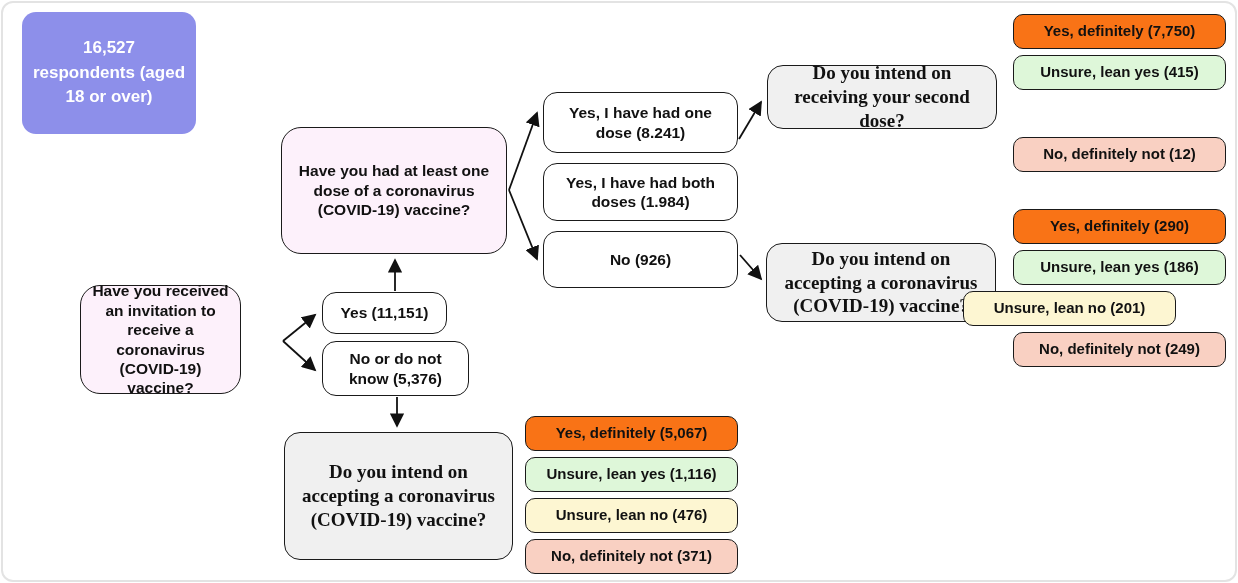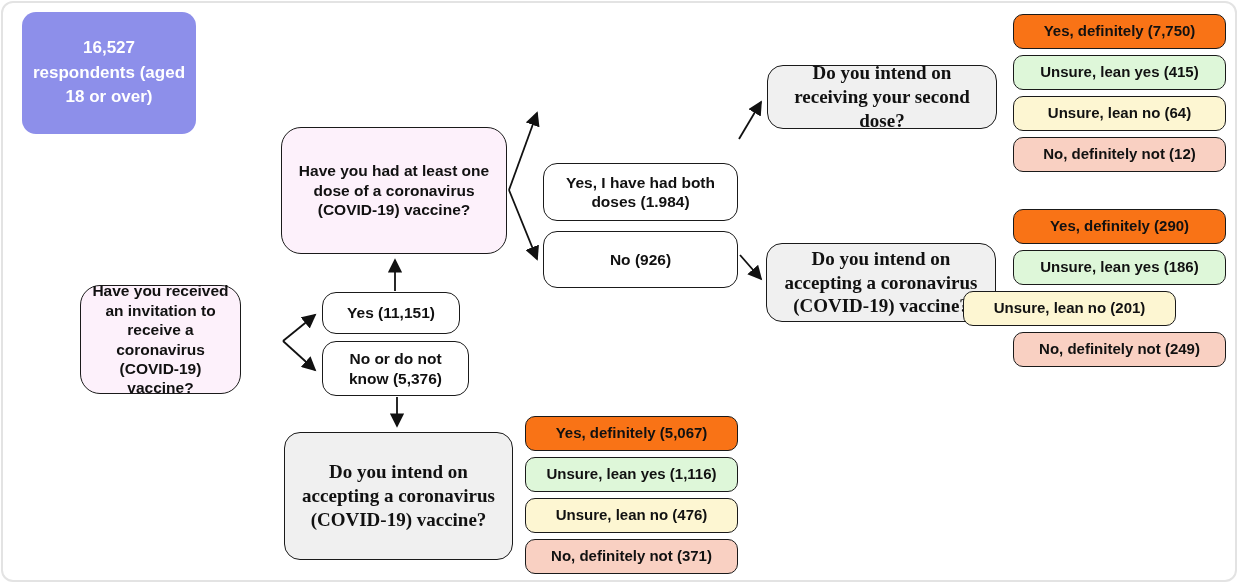--- a/index.html
+++ b/index.html
@@ -73,37 +73,37 @@
     <line x1="740" y1="255" x2="761" y2="279" stroke="#111" stroke-width="1.8" marker-end="url(#ah)"></line>
     <line x1="397" y1="397" x2="397" y2="426" stroke="#111" stroke-width="1.8" marker-end="url(#ah)"></line>
   </svg>
 
   <div class="frame"></div>
 
   <div class="node root" style="left:22px;top:12px;width:174px;height:122px;">16,527 respondents (aged 18 or over)</div>
 
   <div class="node pink" style="left:80px;top:285px;width:161px;height:109px;">Have you received an invitation to receive a coronavirus (COVID-19) vaccine?</div>
 
-  <div class="node white" style="left:322px;top:292px;width:138px;height:42px;">Yes (11,151)</div>
+  <div class="node white" style="left:322px;top:292px;width:125px;height:42px;">Yes (11,151)</div>
   <div class="node white" style="left:322px;top:341px;width:147px;height:55px;">No or do not know (5,376)</div>
 
   <div class="node pink" style="left:281px;top:127px;width:226px;height:127px;">Have you had at least one dose of a coronavirus (COVID-19) vaccine?</div>
 
+  <div class="node white" style="left:543px;top:92px;width:195px;height:61px;">Yes, I have had one dose (8.241)</div>
   <div class="node white" style="left:543px;top:163px;width:195px;height:58px;">Yes, I have had both doses (1.984)</div>
   <div class="node white" style="left:543px;top:231px;width:195px;height:57px;">No (926)</div>
 
   <div class="node gray" style="left:767px;top:65px;width:230px;height:64px;">Do you intend on receiving your second dose?</div>
 
   <div class="node gray" style="left:766px;top:243px;width:230px;height:79px;">Do you intend on accepting a coronavirus (COVID-19) vaccine?</div>
 
   <div class="node gray" style="left:284px;top:432px;width:229px;height:128px;">Do you intend on accepting a coronavirus (COVID-19) vaccine?</div>
 
   <div class="node outcome oc-green" style="left:1013px;top:14px;">Yes, definitely (7,750)</div>
   <div class="node outcome oc-lgreen" style="left:1013px;top:55px;">Unsure, lean yes (415)</div>
-  <div class="node outcome oc-yellow" style="left:1013px;top:96px;">Unsure, lean no (64)</div>
   <div class="node outcome oc-salmon" style="left:1013px;top:137px;">No, definitely not (12)</div>
 
   <div class="node outcome oc-green" style="left:1013px;top:209px;">Yes, definitely (290)</div>
   <div class="node outcome oc-lgreen" style="left:1013px;top:250px;">Unsure, lean yes (186)</div>
   <div class="node outcome oc-yellow" style="left:963px;top:291px;">Unsure, lean no (201)</div>
   <div class="node outcome oc-salmon" style="left:1013px;top:332px;">No, definitely not (249)</div>
 
   <div class="node outcome oc-green" style="left:525px;top:416px;">Yes, definitely (5,067)</div>
   <div class="node outcome oc-lgreen" style="left:525px;top:457px;">Unsure, lean yes (1,116)</div>
   <div class="node outcome oc-yellow" style="left:525px;top:498px;">Unsure, lean no (476)</div>

